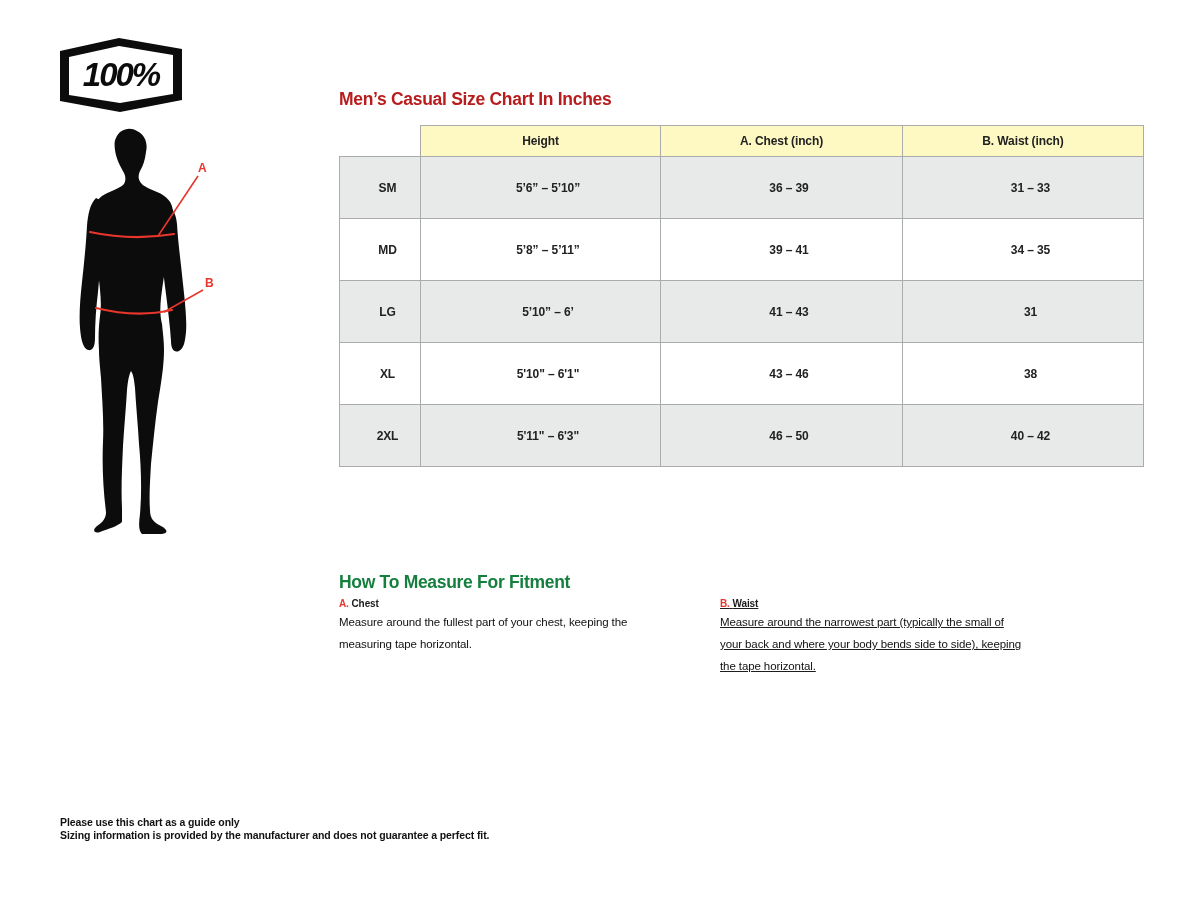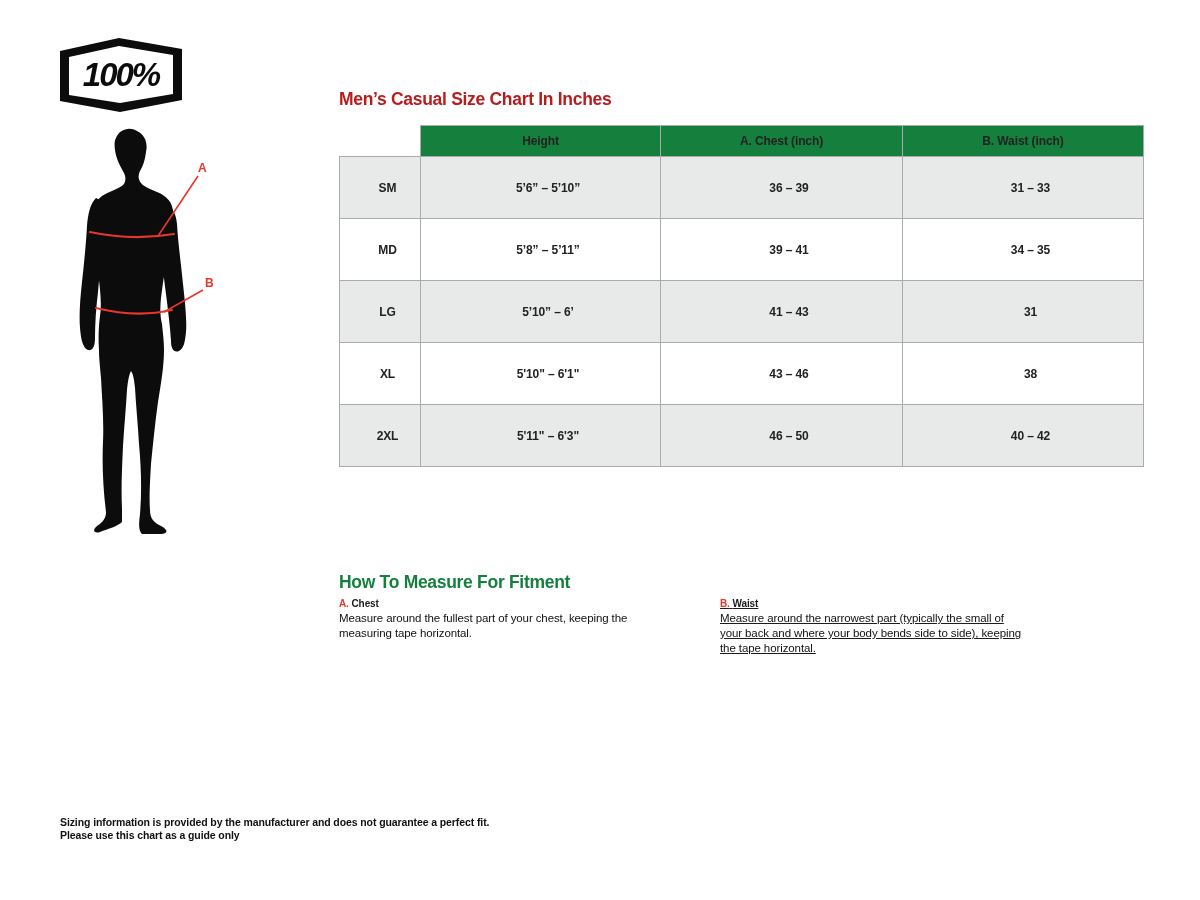--- a/index.html
+++ b/index.html
@@ -34,40 +34,40 @@
   }
   .size-table col.c0 { width: 81px; }
   .size-table col.c1 { width: 240px; }
   .size-table col.c2 { width: 242px; }
   .size-table col.c3 { width: 241px; }
   .size-table th, .size-table td {
     border: 1px solid #aaacac;
     text-align: center; vertical-align: middle;
     padding: 0;
   }
-  .size-table thead th { height: 30px; background: #15803d; }
+  .size-table thead th { height: 30px; background: #fef9c3; }
   .size-table thead th.blank { border: none; background: transparent; }
   .size-table tbody th, .size-table tbody td { height: 61px; font-weight: 700; padding-left: 15px; }
   .size-table tbody tr:nth-child(odd)  { background: #e8e9e9; }
   .size-table tbody tr:nth-child(even) { background: #ffffff; }
 
   
   .measure-title {
     left: 339px; top: 572px;
     font-size: 17.5px; font-weight: 700; letter-spacing: -0.3px;
     color: #15803d; white-space: nowrap;
   }
   .measure-item { top: 598px; }
   .measure-item.a { left: 339px; width: 300px; }
   .measure-item.b { left: 720px; width: 305px; text-decoration: underline; }
   .mi-label { font-size: 10px; font-weight: 700; color: #1a1a1a; letter-spacing: -0.1px; }
   .mi-label .red { color: #e8362d; }
   .mi-text {
     margin: 2px 0 0 0;
-    font-size: 11.5px; font-weight: 400; line-height: 15px;
+    font-size: 11.5px; font-weight: 400; line-height: 22px;
     color: #111111; letter-spacing: -0.1px;
   }
 
   
   .footer {
     left: 60px; top: 816px; width: 460px;
     font-size: 10.5px; font-weight: 700; line-height: 12px;
     color: #111111; letter-spacing: -0.1px;
   }
   .footer p { margin: 0 0 1px 0; }
@@ -182,15 +182,15 @@
 
 <div class="abs measure-item b">
   <div class="mi-label">
     <span class="red">B.</span>
     <span>Waist</span>
   </div>
   <p class="mi-text">Measure around the narrowest part (typically the small of your back and where your body bends side to side), keeping the tape horizontal.</p>
 </div>
 
 <div class="abs footer">
+  <p>Please use this chart as a guide only</p>
   <p>Sizing information is provided by the manufacturer and does not guarantee a perfect fit.</p>
-  <p>Please use this chart as a guide only</p>
 </div>
 
 </body></html>

